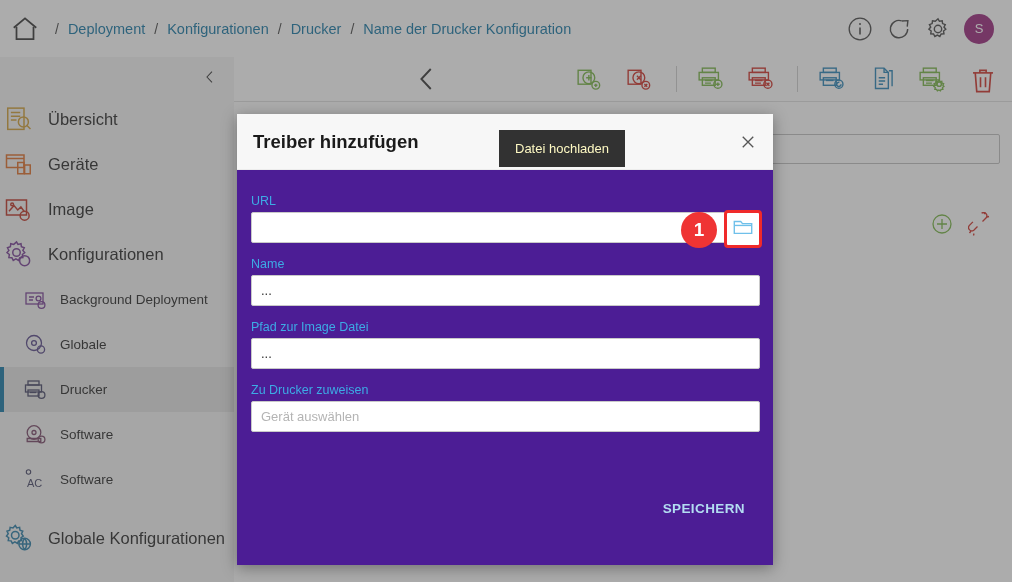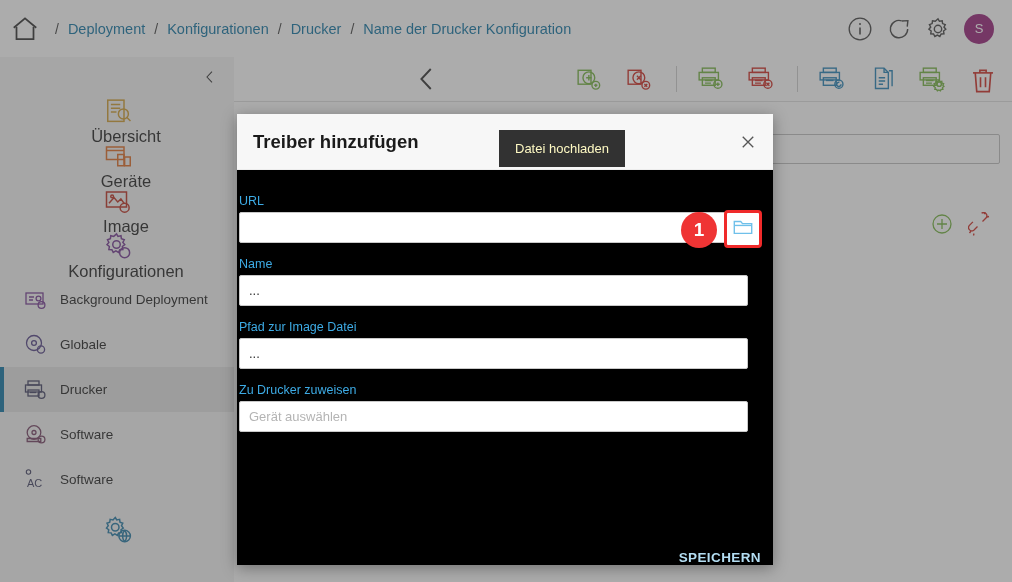--- a/index.html
+++ b/index.html
@@ -33,22 +33,22 @@
 
   
   .sidebar {
     position: absolute; left: 0; top: 57px; width: 234px; height: 525px;
     background: #f5f5f5; overflow: hidden;
   }
   .collapse-row { height: 40px; display: flex; align-items: center; justify-content: flex-end; padding-right: 16px; }
   .chev-left { width: 16px; height: 16px; }
   .nav-item {
     display: flex; align-items: center; height: 45px;
-    padding-left: 14px; color: #2b2b2b; font-size: 16.5px;
-    border-left: 4px solid transparent; cursor: pointer; flex-direction: column;
+    color: #2b2b2b; font-size: 16.5px;
+    border-left: 4px solid transparent; cursor: pointer;
   }
   .nav-item .ico { width: 30px; height: 30px; margin-right: 14px; flex: none; }
   .nav-sub {
     display: flex; align-items: center; height: 45px;
     color: #2b2b2b; font-size: 13.5px;
     border-left: 4px solid transparent; cursor: pointer;
   }
   .nav-sub .ico { width: 24px; height: 24px; margin-right: 12px; flex: none; margin-left: 20px; }
   .nav-sub.active { background: #e3e3e3; border-left-color: #1b7ba8; }
 
@@ -70,29 +70,29 @@
   .big-input { height: 30px; border: 1px solid #c2c2c2; border-radius: 2px; }
   .row-actions { display: flex; justify-content: flex-end; gap: 14px; margin-top: 48px; padding-right: 8px; }
   .row-actions svg { width: 24px; height: 24px; }
 
   
   .overlay { position: absolute; inset: 0; background: rgba(70,70,70,0.45); }
 
   
   .modal {
     position: absolute; left: 237px; top: 114px; width: 536px; height: 451px;
-    background: #000000; box-shadow: 0 3px 14px rgba(0,0,0,0.35);
+    background: #4c1d95; box-shadow: 0 3px 14px rgba(0,0,0,0.35);
   }
   .modal-head {
     height: 56px; background: #f7f7f7; border-bottom: 1px solid #ececec;
     display: flex; align-items: center; padding: 0 16px 0 16px;
   }
   .modal-title { font-size: 18.5px; font-weight: bold; color: #1a1a1a; }
   .modal-x { margin-left: auto; width: 18px; height: 18px; cursor: pointer; }
-  .modal-body { padding: 24px 14px 0 2px; position: relative; }
+  .modal-body { padding: 24px 14px 0 14px; position: relative; }
 
   .fgroup { margin-bottom: 14px; position: relative; }
   .flabel { color: #3dabe5; font-size: 12.5px; margin-bottom: 4px; display: block; }
   .finput {
     width: 509px; height: 31px; border: 1px solid #c9c9c9; border-radius: 2px;
     font-family: "Liberation Sans", sans-serif; font-size: 13px;
     padding: 0 9px; color: #333; background: #fff; outline: none;
   }
   .finput::placeholder { color: #b4b4b4; }
 
@@ -110,21 +110,21 @@
     background: #ef3434; color: #fff; font-size: 19px; font-weight: bold;
     display: flex; align-items: center; justify-content: center;
   }
   .tooltip {
     position: absolute; left: 499px; top: 130px;
     background: #323232; color: #fef9c3; font-size: 13px;
     padding: 11px 16px; white-space: nowrap;
   }
 
   .modal-foot { position: absolute; left: 0; right: 0; bottom: 0; height: 64px;
-    display: flex; align-items: flex-end; justify-content: flex-end; padding-right: 12px; }
+    display: flex; align-items: flex-start; justify-content: flex-end; padding-right: 28px; }
   .save-btn {
     background: none; border: none; cursor: pointer;
     color: #b3ddf2; font-size: 13.5px; font-weight: bold; letter-spacing: .4px;
     font-family: "Liberation Sans", sans-serif;
   }
 </style>
 </head>
 <body>
 
 <div id="root">
@@ -288,20 +288,21 @@
 
       <div class="nav-item" style="margin-top:14px">
         <span class="ico">
           <svg viewBox="0 0 24 24" fill="none" stroke="#2d7fa8" stroke-width="1.2">
             <circle cx="9" cy="9" r="3"></circle>
             <path d="M9 1.2 l1.2 2 2.3-.5 .3 2.3 2.2 .8-1 2 1.4 1.8-1.8 1.4 .4 2.3-2.3 .2-1 2-2-1.2-2 1.2-1-2-2.3-.2 .4-2.3-1.8-1.4 1.4-1.8-1-2 2.2-.8 .3-2.3 2.3 .5z"></path>
             <circle cx="16.5" cy="16" r="4.6"></circle>
             <path d="M11.9 16 H21.1 M16.5 11.4 c2.2 2.6 2.2 6.6 0 9.2 M16.5 11.4 c-2.2 2.6 -2.2 6.6 0 9.2"></path>
           </svg>
         </span>
+        <span>Globale Konfigurationen</span>
       </div>
     </div>
 
     <div class="content">
       <div class="ctoolbar">
         <span class="tb-back">
           <svg viewBox="0 0 24 24" fill="none" stroke="#3a3a3a" stroke-width="1.5">
               <path d="M15 4 L7.5 12 L15 20"></path>
             </svg>
         </span>

